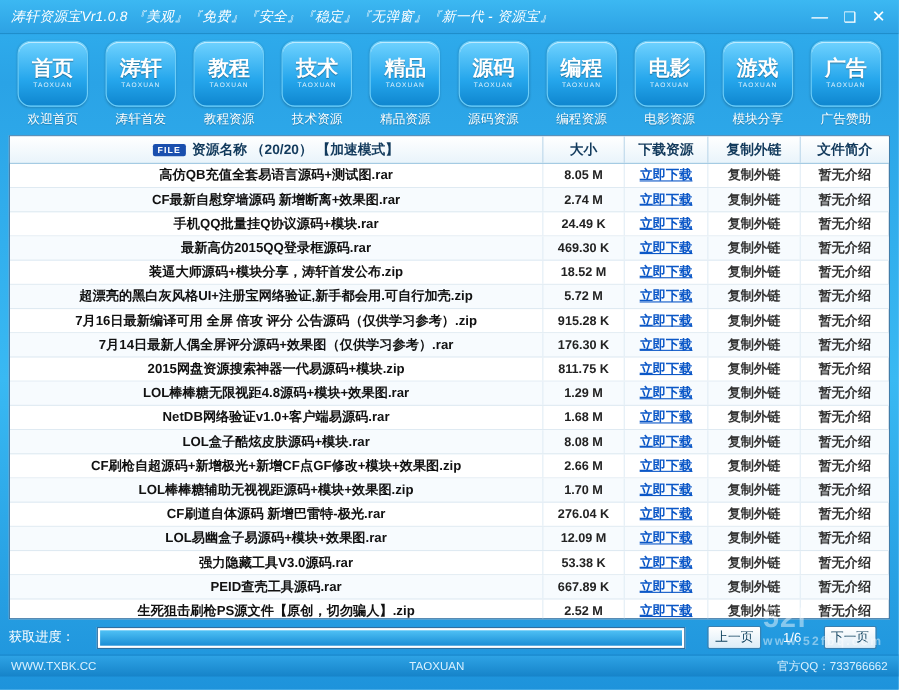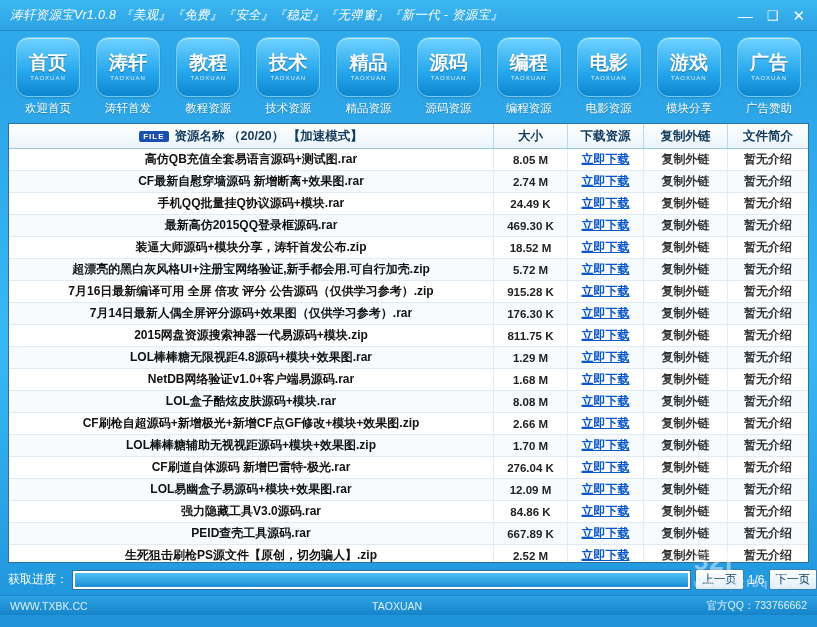--- a/index.html
+++ b/index.html
@@ -78,21 +78,21 @@
   .row:nth-child(even){background:#f7fbfe;}
   .c{display:flex;align-items:center;height:100%;box-sizing:border-box;}
   .c.name{flex:1;justify-content:center;border-right:1px solid #e2edf5;padding:0 4px;}
   .c.size{width:74px;justify-content:center;border-right:1px solid #e2edf5;color:#222;font-size:11.5px;}
   .c.dl{width:76px;justify-content:center;border-right:1px solid #e2edf5;}
   .c.copy{width:84px;justify-content:center;border-right:1px solid #e2edf5;color:#333;}
   .c.intro{width:80px;justify-content:center;color:#333;}
   .dl a{color:#0b57c7;text-decoration:underline;cursor:pointer;}
   
   .bottom{
-    margin:6px 0 0 8px;display:flex;align-items:center;gap:4px;
+    margin:6px 20px 0 8px;display:flex;align-items:center;gap:20px;
     color:#fff;font-size:12px;
   }
   .prog-label{white-space:nowrap;}
   .prog-wrap{
     flex:1;height:20px;background:#ffffff;border:1px solid #2f6fa0;
     box-sizing:border-box;padding:2px;
   }
   .prog-fill{height:100%;background:linear-gradient(180deg,#4fc1f5,#1a8ed6);width:100%;}
   .pg-btn{
     background:linear-gradient(180deg,#ffffff,#dcecf7);
@@ -354,21 +354,21 @@
           <div class="c name">LOL易幽盒子易源码+模块+效果图.rar</div>
           <div class="c size">12.09 M</div>
           <div class="c dl">
             <a>立即下载</a>
           </div>
           <div class="c copy">复制外链</div>
           <div class="c intro">暂无介绍</div>
         </div>
         <div class="row">
           <div class="c name">强力隐藏工具V3.0源码.rar</div>
-          <div class="c size">84.86 K</div>
+          <div class="c size">53.38 K</div>
           <div class="c dl">
             <a>立即下载</a>
           </div>
           <div class="c copy">复制外链</div>
           <div class="c intro">暂无介绍</div>
         </div>
         <div class="row">
           <div class="c name">PEID查壳工具源码.rar</div>
           <div class="c size">667.89 K</div>
           <div class="c dl">

